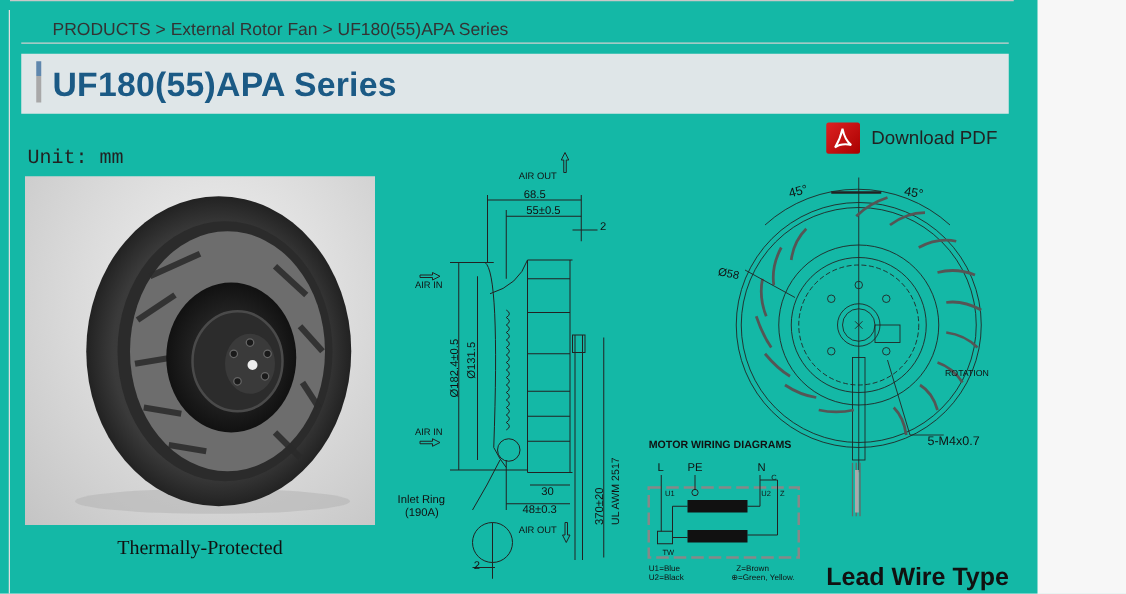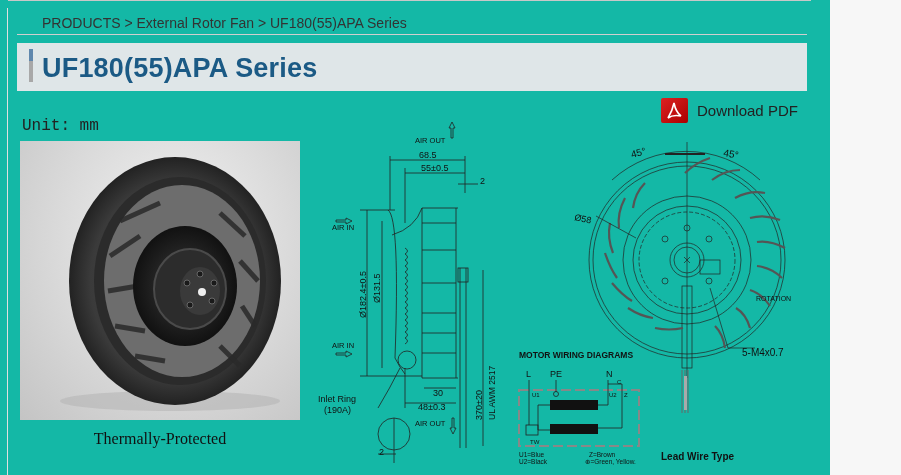--- a/index.html
+++ b/index.html
@@ -17,21 +17,21 @@
   .unit-line { position: absolute; left: 22px; top: 118px; font-size: 16px; color: #222; line-height: 16px; font-family: Liberation Mono, monospace; }
   .pdf-link { position: absolute; left: 661px; top: 98px; display: flex; align-items: center; gap: 9px; cursor: pointer; text-decoration: none; }
   .pdf-icon { width: 27px; height: 25px; background: linear-gradient(135deg, #d22 0%, #a00 100%); border-radius: 2px; position: relative; }
   .pdf-icon svg { position: absolute; left: 3px; top: 3px; }
   .pdf-label { font-size: 15px; color: #222; }
   .photo { position: absolute; left: 20px; top: 141px; width: 280px; height: 279px; background: radial-gradient(ellipse at 55% 35%, #f2f2f2 0%, #d9d9d9 55%, #c4c4c4 100%); overflow: hidden; }
   .photo-caption { position: absolute; left: 20px; top: 430px; width: 280px; text-align: center; font-size: 16px; color: #111; font-family: Liberation Serif, serif; }
   .side-drawing { position: absolute; left: 300px; top: 118px; width: 210px; height: 357px; }
   .front-drawing { position: absolute; left: 560px; top: 138px; width: 250px; height: 240px; }
   .wiring { position: absolute; left: 505px; top: 340px; width: 150px; height: 135px; }
-  .lead-caption { position: absolute; left: 661px; top: 451px; font-size: 10px; font-weight: bold; color: #111; }
+  .lead-caption { position: absolute; left: 661px; top: 451px; font-size: 20px; font-weight: bold; color: #111; }
   .dtext { font-family: "Liberation Sans", sans-serif; fill: #111; }
 </style>
 </head>
 <body>
 
 <div class="page">
   <div class="top-rule"></div>
   <div class="left-rule"></div>
 
   <div class="breadcrumb">

